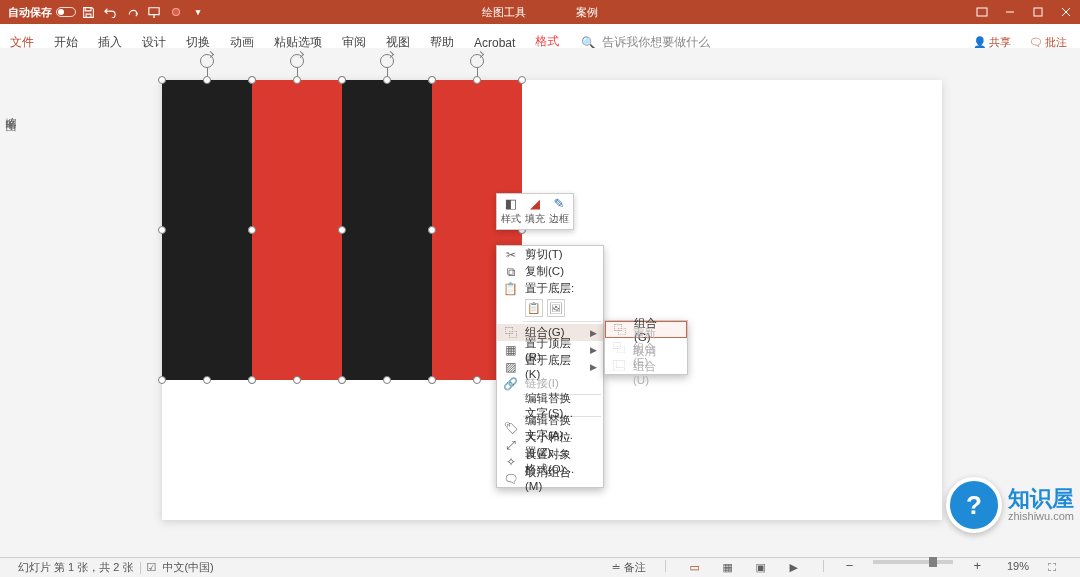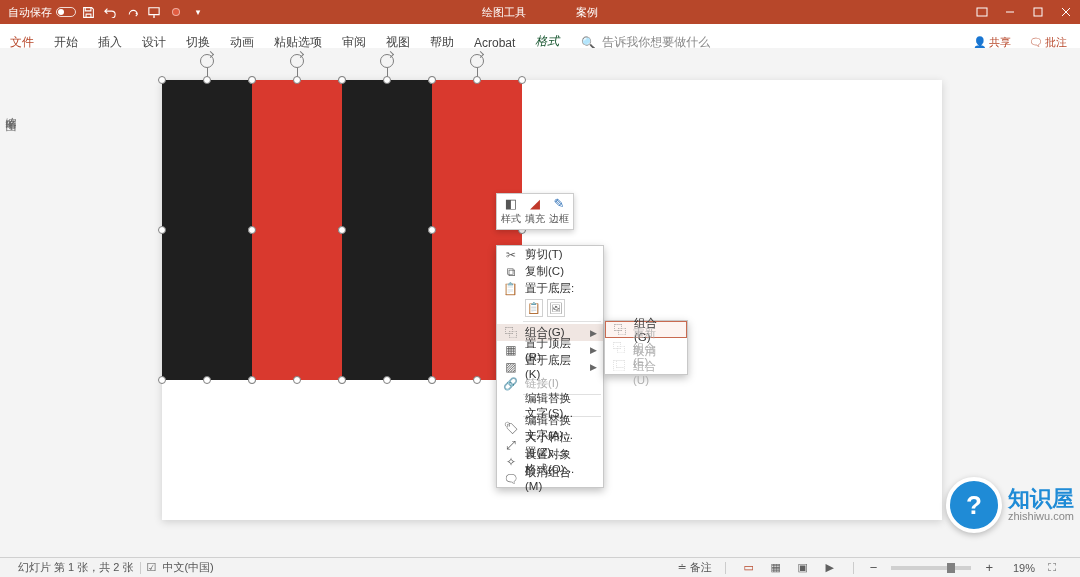--- a/index.html
+++ b/index.html
@@ -1,34 +1,34 @@
 <!DOCTYPE html>
 <html><head>
 <meta charset="utf-8">
 <style>
 * { margin: 0; padding: 0; box-sizing: border-box; font-family: "Microsoft YaHei", "Segoe UI", sans-serif; }
 html, body { width: 1080px; height: 577px; overflow: hidden; background: #fff; }
 
 
 .titlebar { height: 24px; background: #b7472a; display: flex; align-items: center; color: #fff; font-size: 11px; position: relative; }
-.titlebar .left { display: flex; align-items: center; gap: 2px; padding-left: 8px; }
+.titlebar .left { display: flex; align-items: center; gap: 2px; padding-left: 8px; font-weight: bold; }
 .autosave { display: flex; align-items: center; gap: 4px; }
 .autosave-toggle { width: 20px; height: 10px; border: 1px solid rgba(255,255,255,.8); border-radius: 5px; position: relative; }
 .autosave-toggle::after { content: ""; position: absolute; left: 1px; top: 1px; width: 6px; height: 6px; background: #fff; border-radius: 50%; }
 .qat-btn { width: 20px; height: 20px; display: flex; align-items: center; justify-content: center; color: #fff; cursor: pointer; }
 .rec-dot { width: 8px; height: 8px; background: #e05b3f; border-radius: 50%; display: inline-block; border:1px solid rgba(255,255,255,.5); }
 .titlebar .center { position: absolute; left: 50%; transform: translateX(-50%); display: flex; gap: 50px; }
 .titlebar .right { margin-left: auto; display: flex; align-items: center; }
 .win-btn { width: 28px; height: 24px; display: flex; align-items: center; justify-content: center; cursor: pointer; }
 
 
 .ribbon-tabs { height: 38px; background: #fff; display: flex; align-items: stretch; border-bottom: 1px solid #d0d0d0; font-size: 12px; }
 .tab { padding: 0 10px; display: flex; align-items: center; color: #444; cursor: pointer; }
 .tab.file { color: #b7472a; }
-.tab.active { color: #14532d; border-bottom: 2px solid #b7472a; font-style: italic; }
+.tab.active { color: #ef4444; border-bottom: 2px solid #b7472a; }
 .tellme { display: flex; align-items: center; gap: 6px; margin-left: 12px; color: #888; }
 .tellme .mag { font-size: 12px; }
 .ribbon-right { margin-left: auto; display: flex; align-items: center; gap: 4px; padding-right: 6px; }
 .share-btn, .comment-btn { font-size: 11px; padding: 2px 6px; border: 1px solid transparent; color: #444; display: flex; align-items: center; gap: 2px; cursor:pointer;}
 .share-btn { color: #b7472a; }
 .comment-btn { color: #b7472a; }
 
 
 .left-dock { position: absolute; left: 4px; top: 60px; width: 14px; font-size: 11px; writing-mode: vertical-rl; text-orientation: upright; color: #666; letter-spacing: 2px; text-align:center;}
 
@@ -62,21 +62,21 @@
 .ctx-paste-opts { height: 22px; padding-left: 28px; display:flex; gap:4px; align-items:center;}
 .paste-opt { width:18px; height:18px; border:1px solid #d0d0d0; display:flex; align-items:center; justify-content:center; font-size:11px; color:#666; cursor:pointer;}
 
 .submenu { width: 84px; }
 .submenu .ctx-row { height: 18px; }
 .submenu .ctx-row.sel { border: 1px solid #c86a50; background:#fdf4f1; height:17px;}
 
 
 .statusbar { position: absolute; left: 0; right: 0; bottom: 0; height: 20px; background: #f3f3f3; border-top: 1px solid #d0d0d0; display: flex; align-items: center; font-size: 11px; color: #555; padding: 0 18px; }
 .statusbar .sep { width: 1px; height: 12px; background: #ccc; margin: 0 6px; }
-.statusbar .right { margin-left: auto; display: flex; align-items: center; gap: 7px; }
+.statusbar .right { margin-left: auto; display: flex; gap: 13px; }
 .view-btn { width: 20px; height: 16px; display: flex; align-items: center; justify-content: center; cursor:pointer; color: #606060;}
 .view-btn.on { color: #b7472a; }
 .zoom-slider { position: relative; width: 80px; height: 4px; background: #d0d0d0; margin: 0 4px; }
 .zoom-slider .thumb { position: absolute; width: 8px; height: 10px; background: #808080; top: -3px; left: 70%; }
 .zoom-minus, .zoom-plus { cursor:pointer; padding:0 3px; font-size:13px; line-height:12px;}
 
 
 .watermark { position: absolute; right: 6px; bottom: 24px; display: flex; align-items: center; gap: 6px; }
 .watermark .circle { width: 56px; height: 56px; border-radius: 50%; background:#1f8bd6; display:flex; align-items:center; justify-content:center; color:#fff; border:4px solid #fff; box-shadow: 0 2px 6px rgba(0,0,0,.25); }
 .watermark .circle .ic { font-size:26px; font-weight:bold; }

